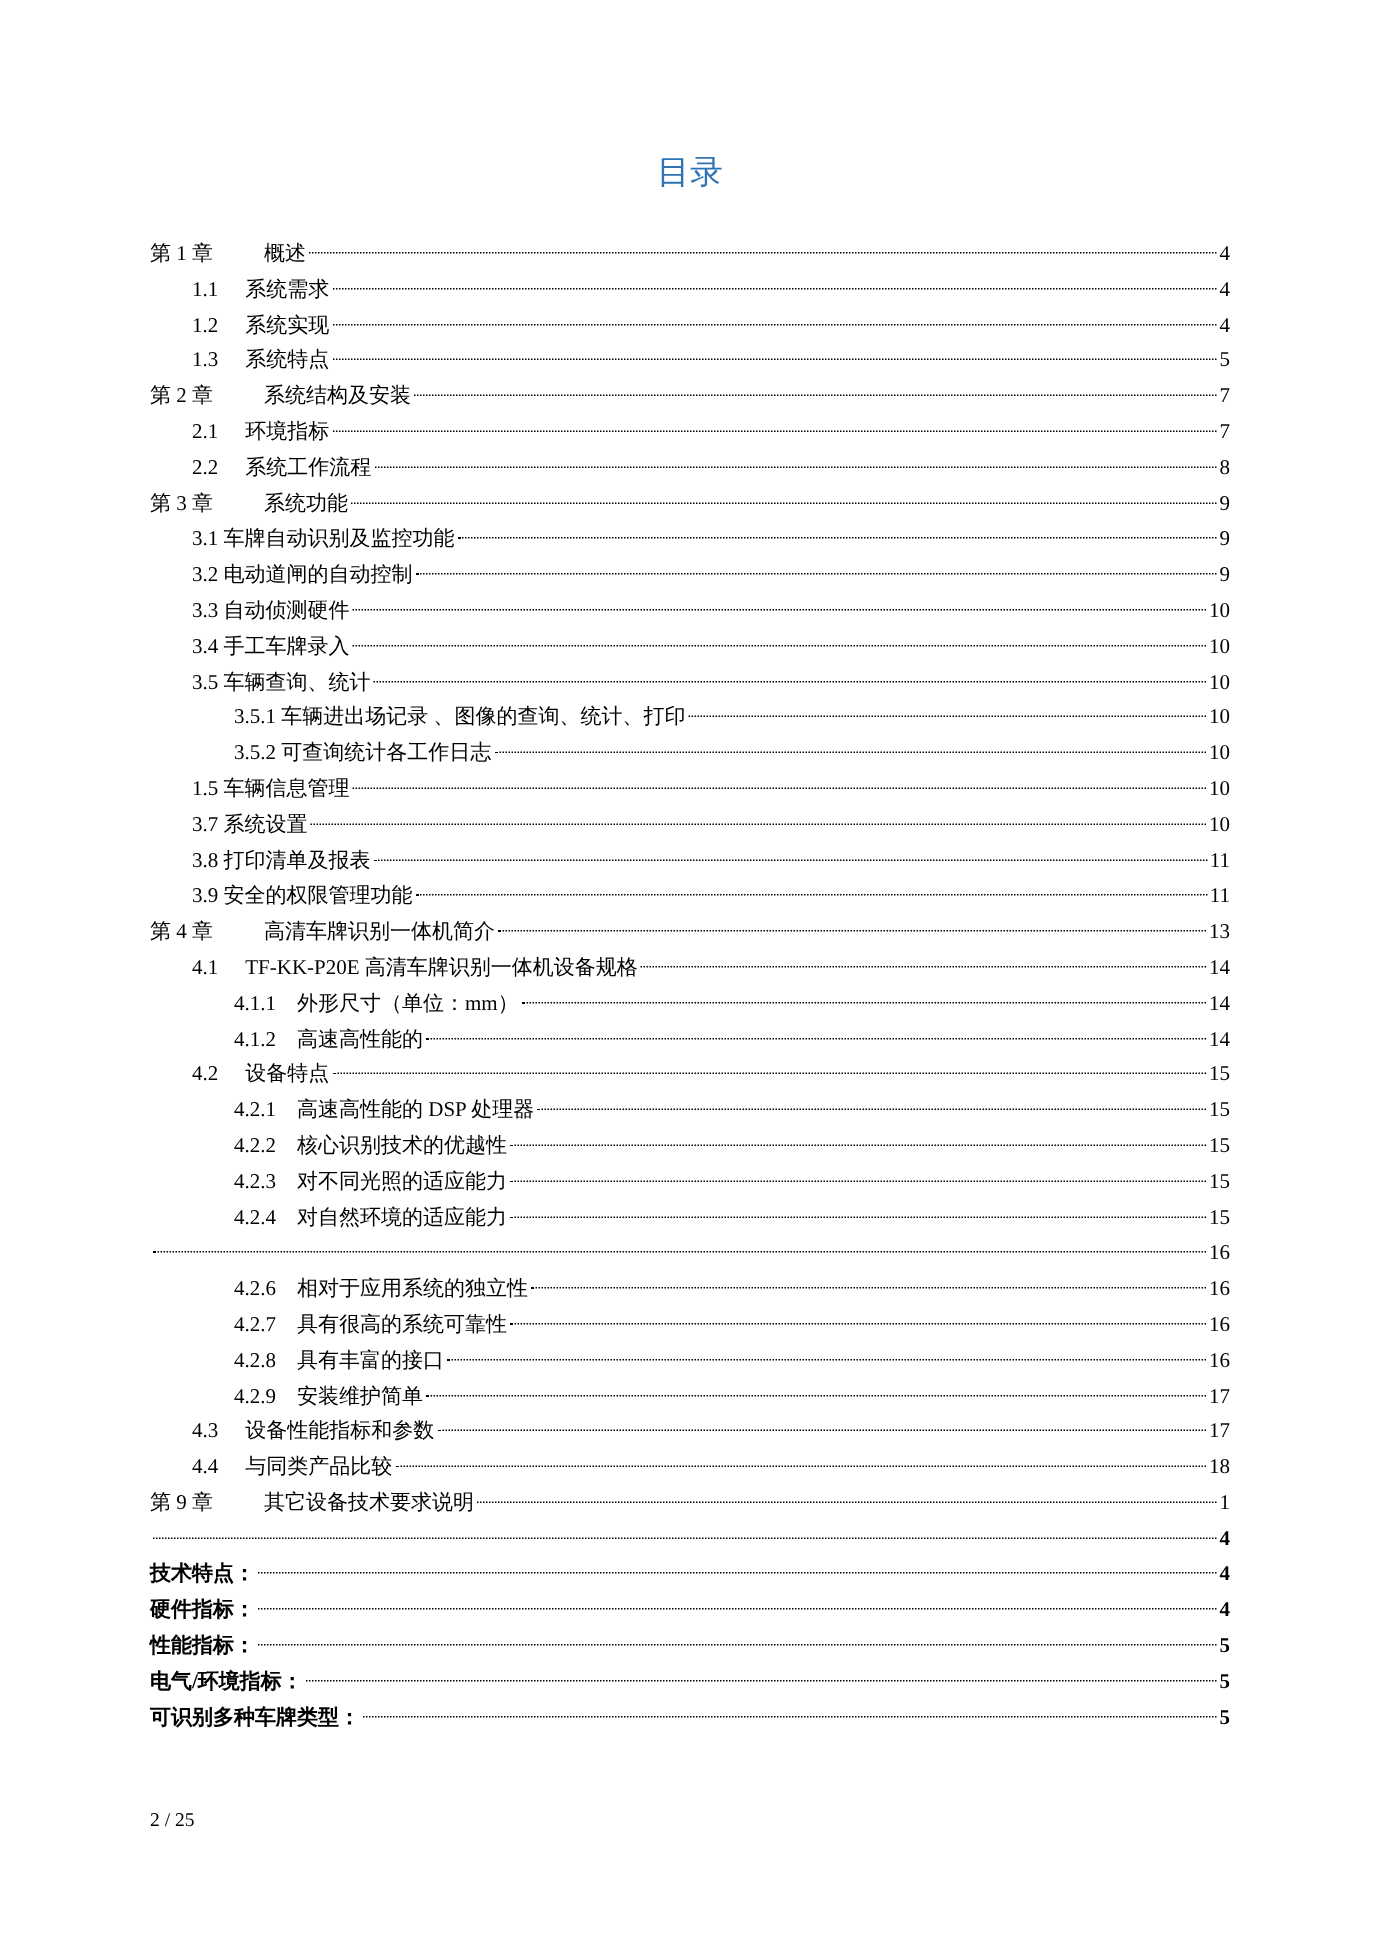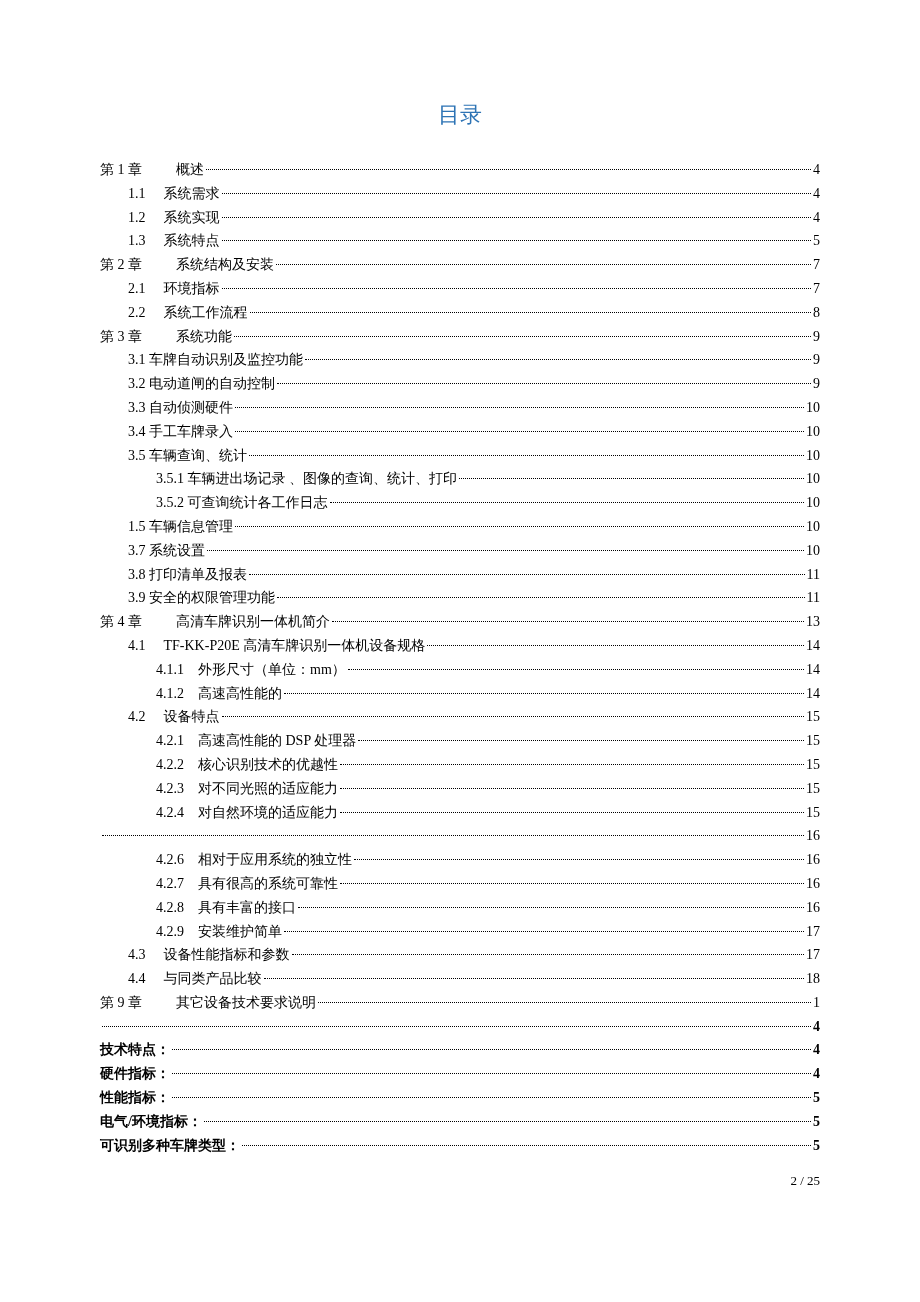--- a/index.html
+++ b/index.html
@@ -48,22 +48,22 @@
     .toc-page {
       flex-shrink: 0;
     }
     .lvl1 .toc-label { padding-left: 0; }
     .lvl2 .toc-label { padding-left: 28px; }
     .lvl2b .toc-label { padding-left: 28px; }
     .lvl3 .toc-label { padding-left: 56px; }
     .lvl3b .toc-label { padding-left: 56px; }
     .bold .toc-label, .bold .toc-page { font-weight: bold; }
     .footer {
-      text-align: right;
-      margin-top: 16px;
+      text-align: left;
+      margin-top: 48px;
       font-size: 13px;
     }
     .num { display: inline-block; }
     .gap1 { display:inline-block; width: 34px; }
     .gap2 { display:inline-block; width: 18px; }
     .gap3 { display:inline-block; width: 14px; }
   </style>
 </head>
 <body>
 

